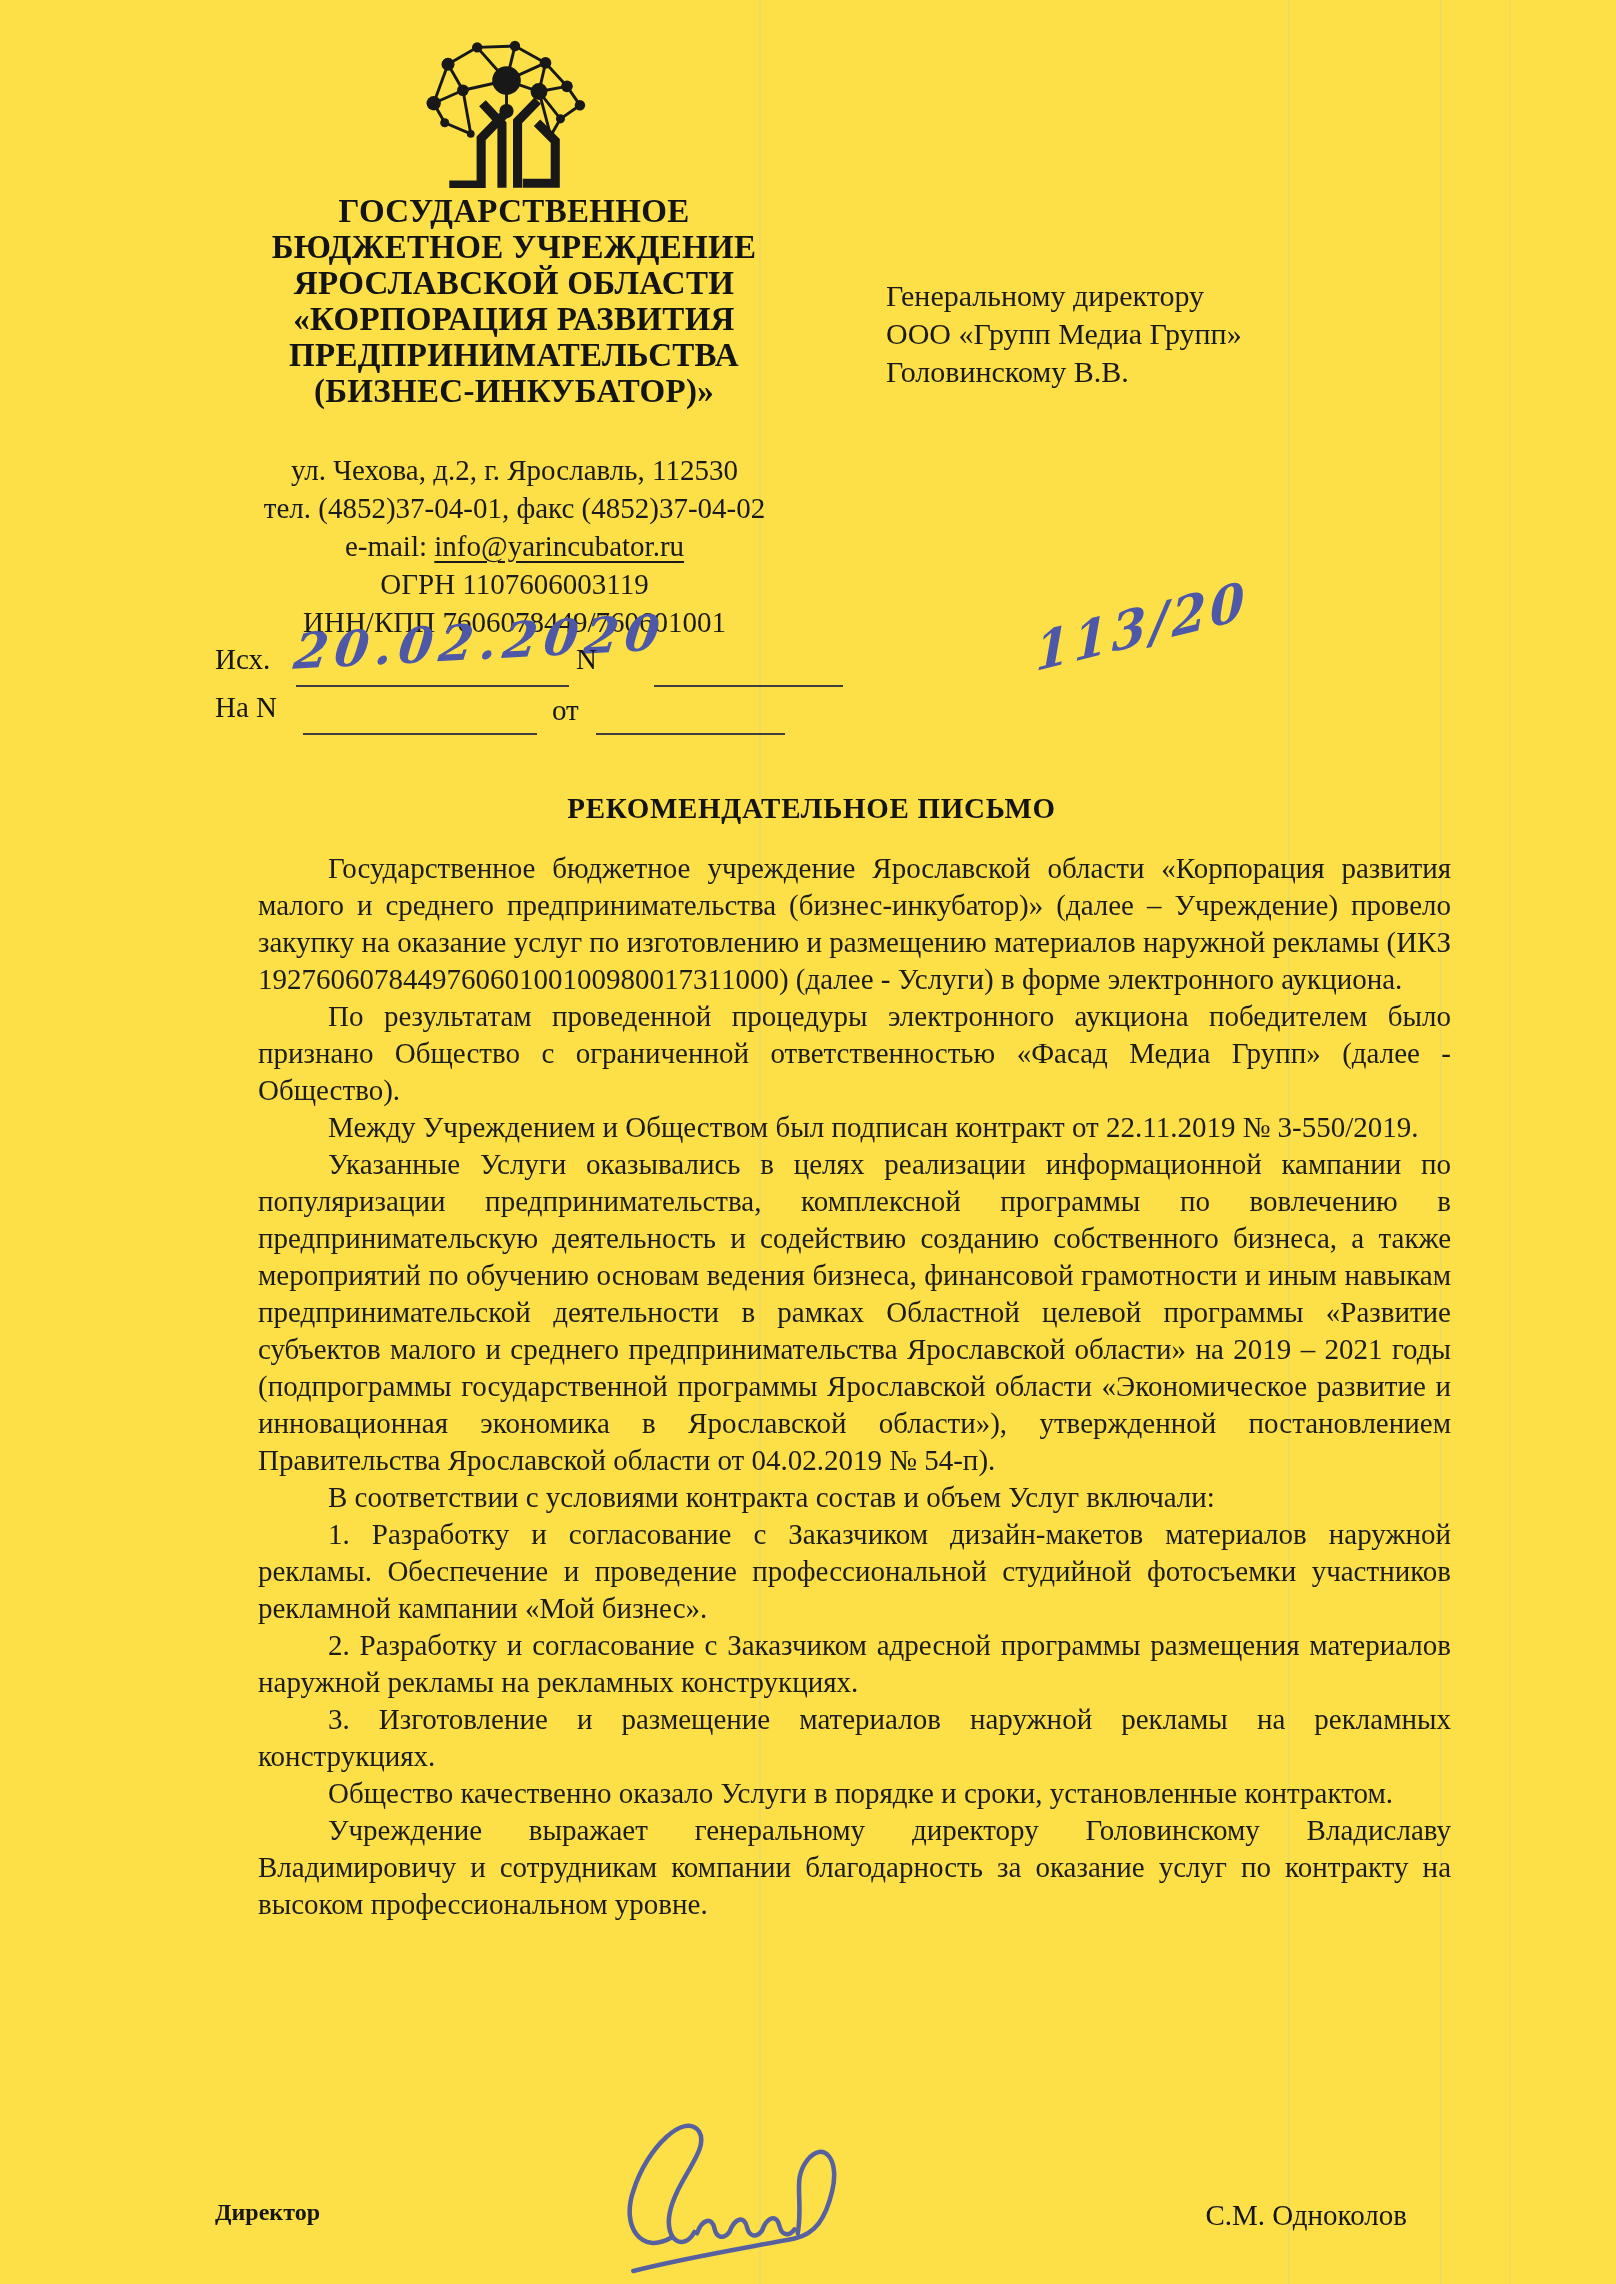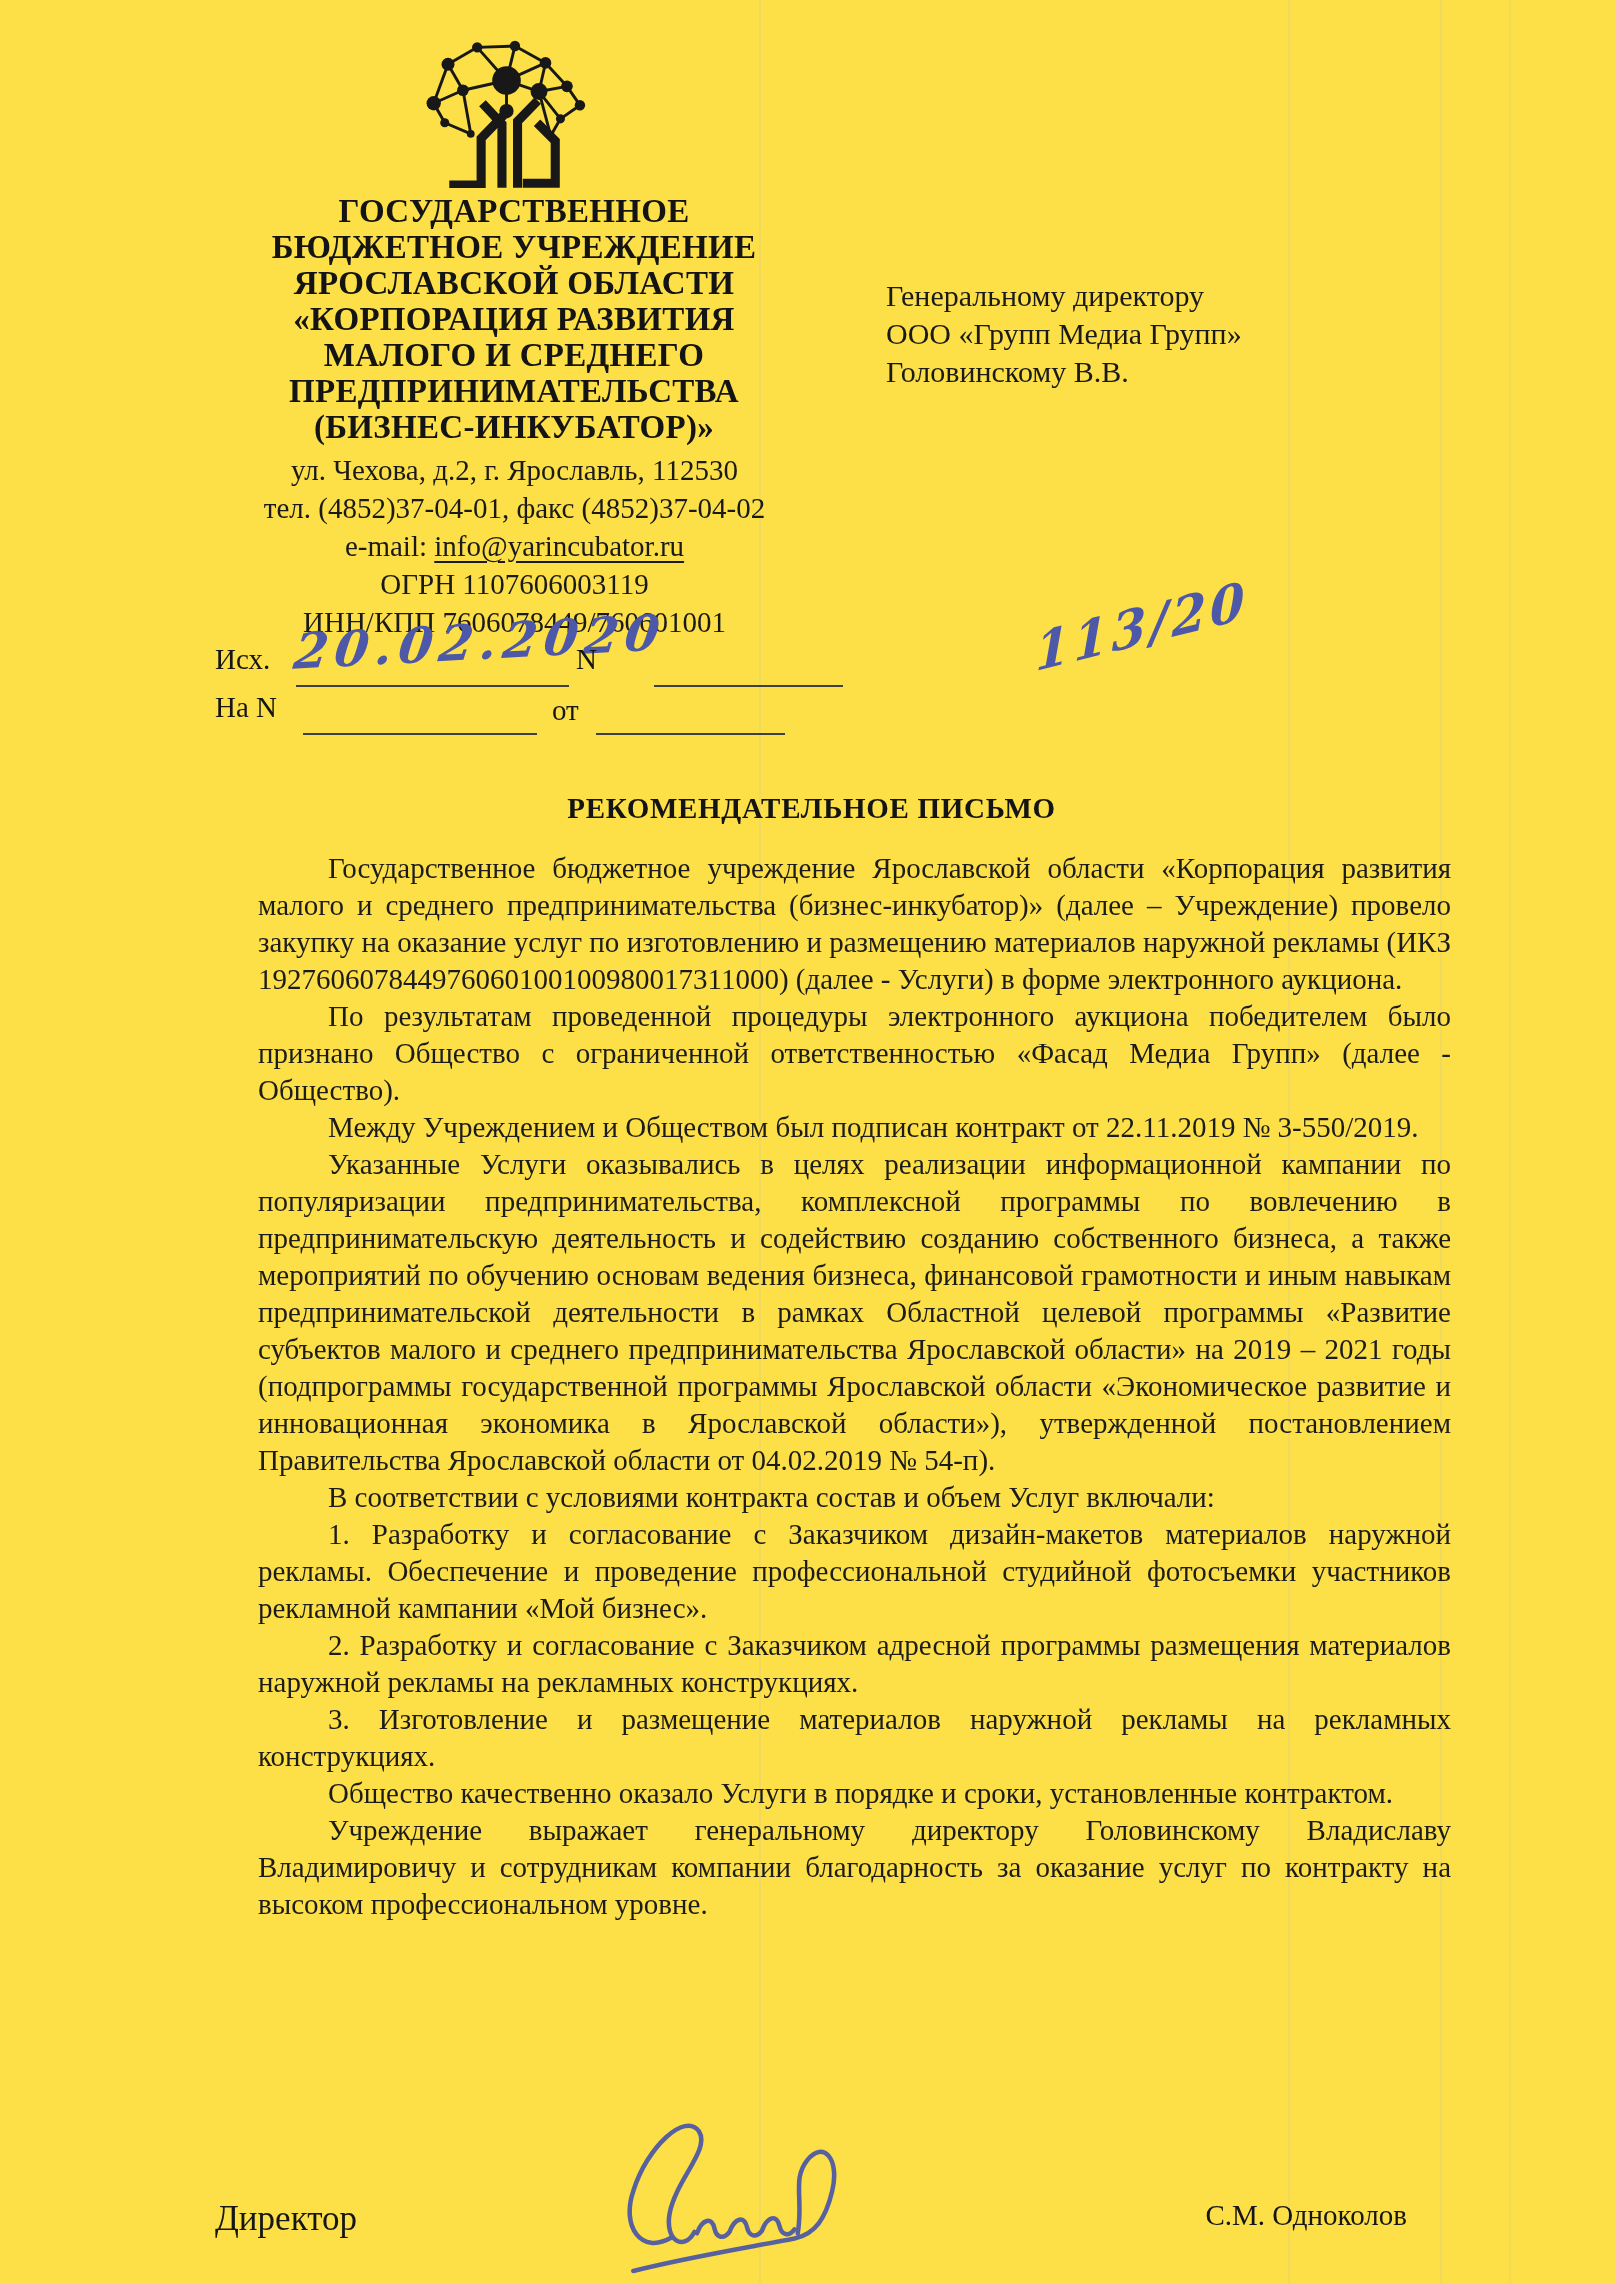--- a/index.html
+++ b/index.html
@@ -55,21 +55,21 @@
   }
 
   
   .body-text{
     position:absolute;left:215px;top:850px;width:1193px;
     font-size:29px;line-height:37px;text-align:justify;color:#1c1c1c;margin-left:43px;
   }
   .body-text p{margin:0;text-indent:70px;}
 
   
-  .sig-label{position:absolute;left:215px;top:2199px;font-size:35px;color:#161616;}
+  .sig-label{position:absolute;left:215px;top:2199px;font-size:24px;color:#161616;font-weight:bold;}
   .sig-name{position:absolute;left:1016px;top:2199px;width:391px;text-align:right;font-size:29px;color:#161616;}
   .sig-svg{position:absolute;left:560px;top:2100px;width:391px;height:195px;}
 </style>
 </head>
 <body>
 
 <div class="page">
 
   <div class="streak s1"></div>
   <div class="streak s2"></div>
@@ -127,21 +127,20 @@
         <path d="M175,223 L232,223 M225,223 L225,158 L197,130"></path>
       </g>
     </svg>
   </div>
 
   <div class="org">
     <div>ГОСУДАРСТВЕННОЕ</div>
     <div>БЮДЖЕТНОЕ УЧРЕЖДЕНИЕ</div>
     <div>ЯРОСЛАВСКОЙ ОБЛАСТИ</div>
     <div>«КОРПОРАЦИЯ РАЗВИТИЯ</div>
-    <div>МАЛОГО И СРЕДНЕГО</div>
     <div>ПРЕДПРИНИМАТЕЛЬСТВА</div>
     <div>(БИЗНЕС-ИНКУБАТОР)»</div>
   </div>
 
   <div class="contact">
     <div>ул. Чехова, д.2, г. Ярославль, 112530</div>
     <div>тел. (4852)37-04-01, факс (4852)37-04-02</div>
     <div><span>e-mail: </span><span class="email-val">info@yarincubator.ru</span></div>
     <div>ОГРН 1107606003119</div>
     <div>ИНН/КПП 7606078449/760601001</div>

